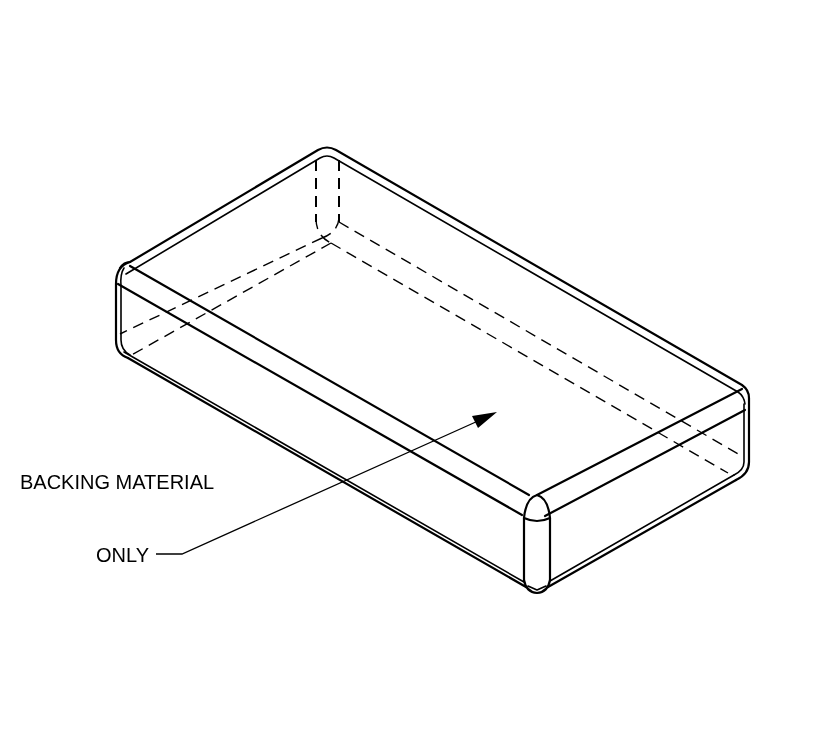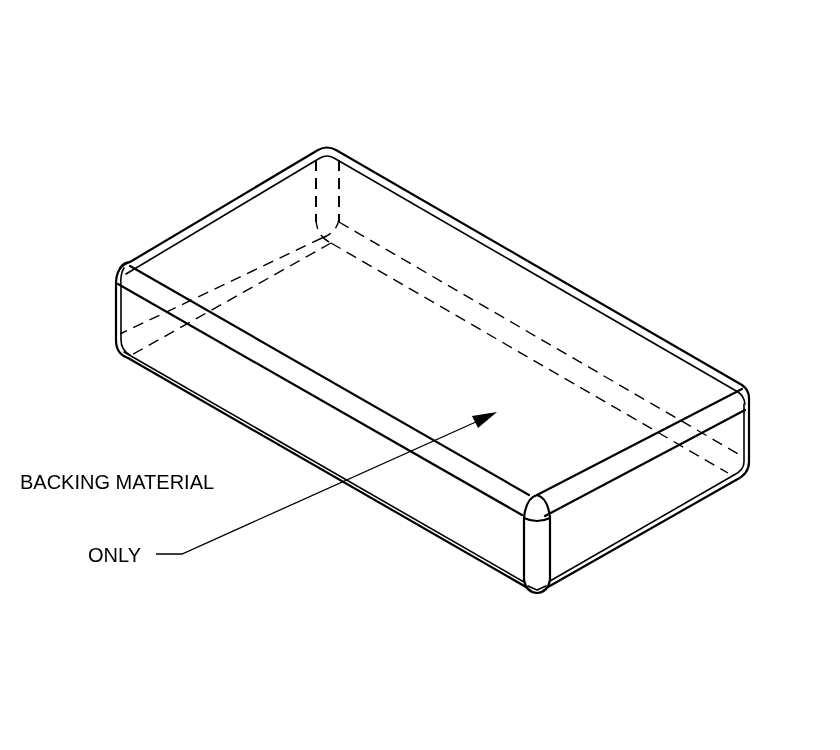--- a/index.html
+++ b/index.html
@@ -7,21 +7,21 @@
     #drawing { position: absolute; left: 0; top: 0; width: 840px; height: 750px; }
     .label {
       position: absolute;
       font-family: "Liberation Sans", sans-serif;
       font-size: 20px;
       color: #000000;
       white-space: nowrap;
       line-height: 1;
     }
     #label-line1 { left: 20px; top: 472px; }
-    #label-line2 { left: 88px; top: 545px; }
+    #label-line2 { left: 96px; top: 545px; }
     .solid { fill: none; stroke: #000; stroke-width: 2.2; stroke-linejoin: round; stroke-linecap: round; }
     .thin { fill: none; stroke: #000; stroke-width: 1.6; stroke-linejoin: round; stroke-linecap: round; }
     .hidden { fill: none; stroke: #000; stroke-width: 1.4; stroke-dasharray: 11 7; }
     .hidden-bold { fill: none; stroke: #000; stroke-width: 2; stroke-dasharray: 11 7; }
     .leader { fill: none; stroke: #000; stroke-width: 1.3; }
   </style>
 </head>
 <body>
 
 <svg id="drawing" viewBox="0 0 840 750" xmlns="http://www.w3.org/2000/svg">

